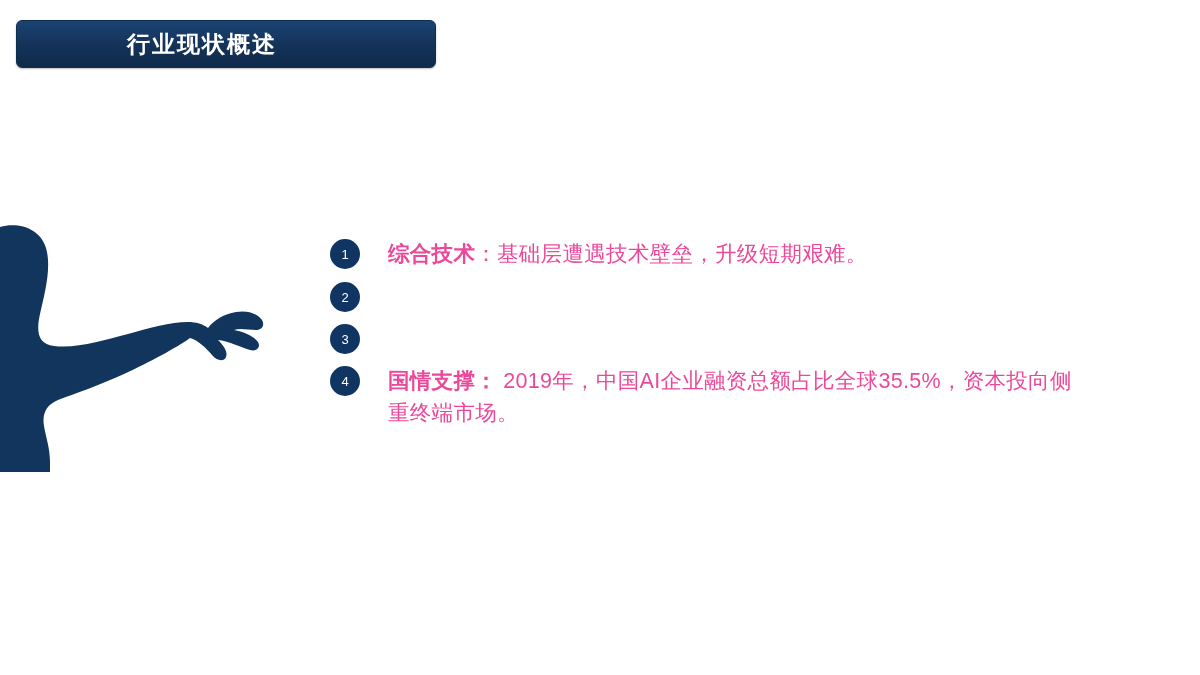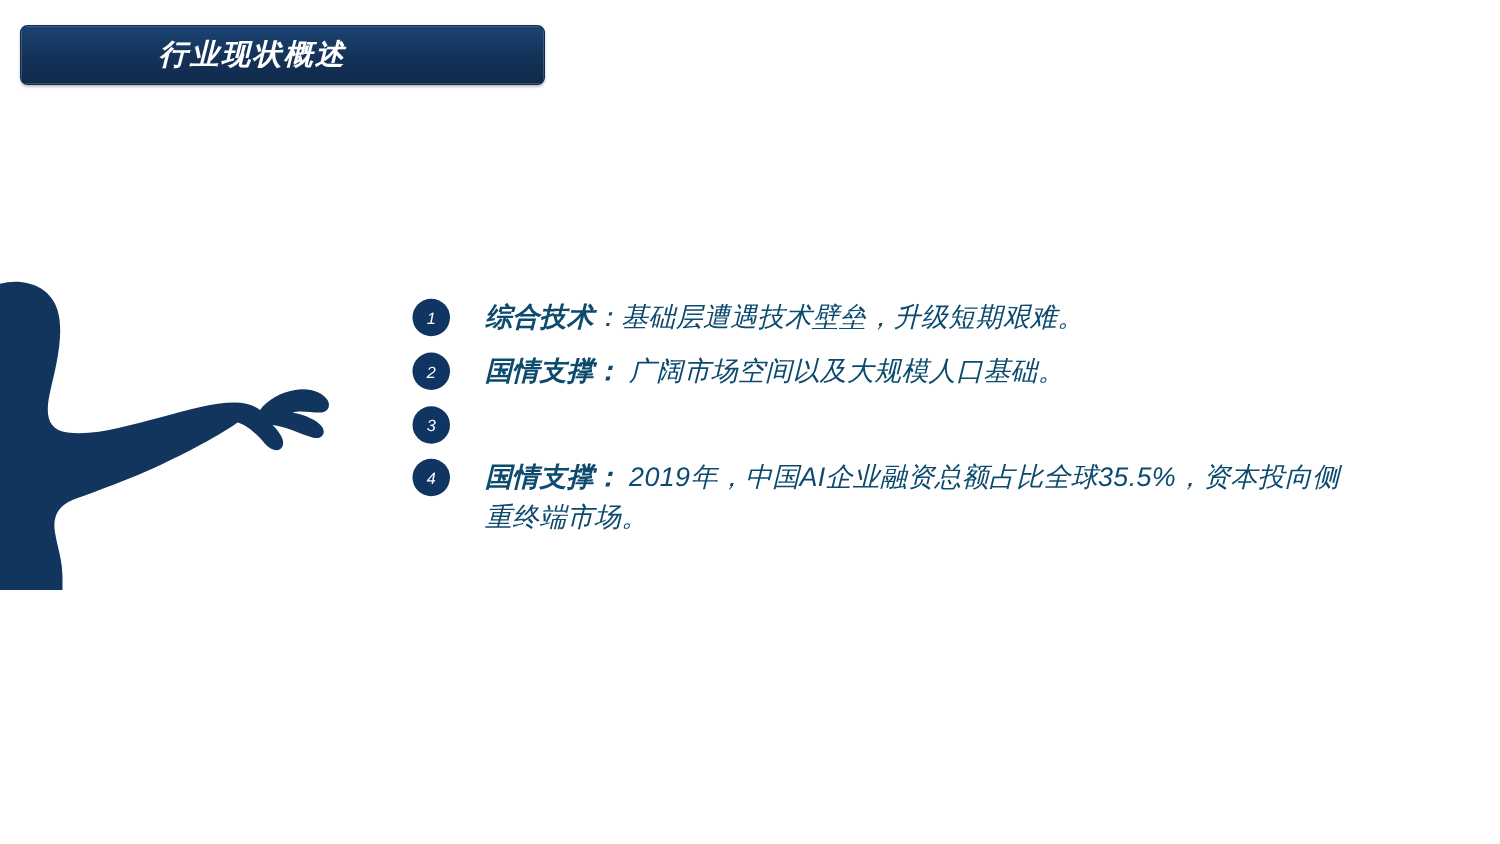--- a/index.html
+++ b/index.html
@@ -9,21 +9,20 @@
   }
   body {
     font-family: "Liberation Sans", "DejaVu Sans", sans-serif;
   }
   .slide {
     position: relative;
     width: 1200px;
     height: 675px;
     background: #ffffff;
     overflow: hidden;
-    font-style: italic;
   }
 
   
   .title-banner {
     position: absolute;
     left: 16px;
     top: 20px;
     width: 418px;
     height: 46px;
     background: linear-gradient(180deg, #1b4373 0%, #143258 55%, #0f2a4b 100%);
@@ -72,21 +71,21 @@
     background: #103562;
     color: #ffffff;
     font-size: 13px;
     display: flex;
     align-items: center;
     justify-content: center;
     margin-top: 1px;
   }
   .bullet-text {
     margin-left: 28px;
-    color: #0c4a6e;
+    color: #ec4899;
     font-size: 21.5px;
     line-height: 32px;
     letter-spacing: 0.3px;
   }
   .bullet-text .lead {
     font-weight: bold;
   }
   .bullet-text .body {
     font-weight: normal;
   }
@@ -134,23 +133,20 @@
 
     <div class="bullet-row">
       <div class="badge">1</div>
       <div class="bullet-text">
         <span class="lead">综合技术</span><span class="body">：基础层遭遇技术壁垒，升级短期艰难。</span>
       </div>
     </div>
 
     <div class="bullet-row">
       <div class="badge">2</div>
-      <div class="bullet-text">
-        <span class="lead">国情支撑：</span><span class="body"> 广阔市场空间以及大规模人口基础。</span>
-      </div>
     </div>
 
     <div class="bullet-row">
       <div class="badge">3</div>
     </div>
 
     <div class="bullet-row">
       <div class="badge">4</div>
       <div class="bullet-text">
         <span class="lead">国情支撑：</span><span class="body"> 2019年，中国AI企业融资总额占比全球35.5%，资本投向侧重终端市场。</span>

